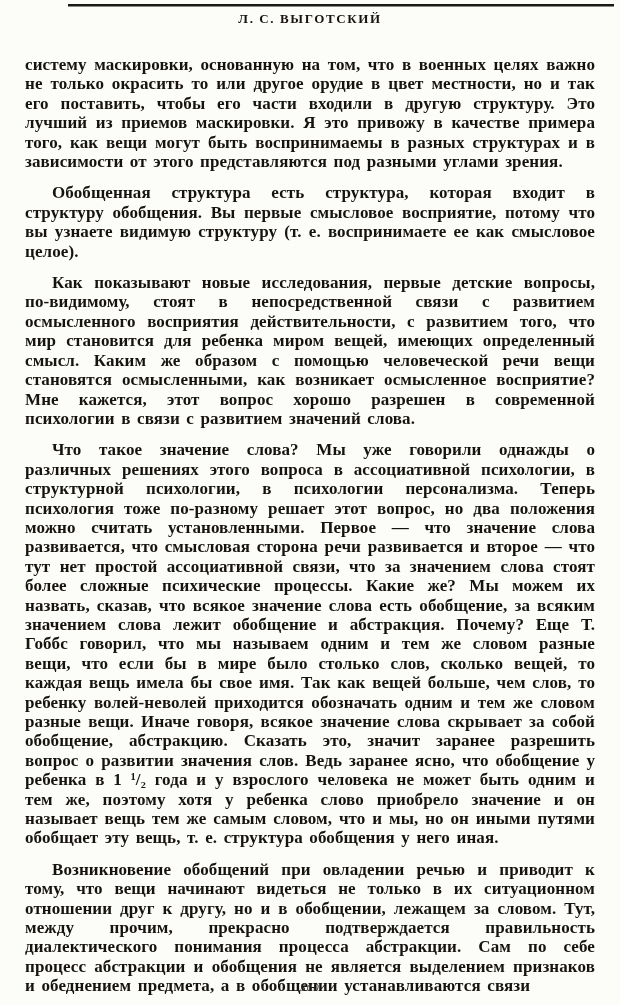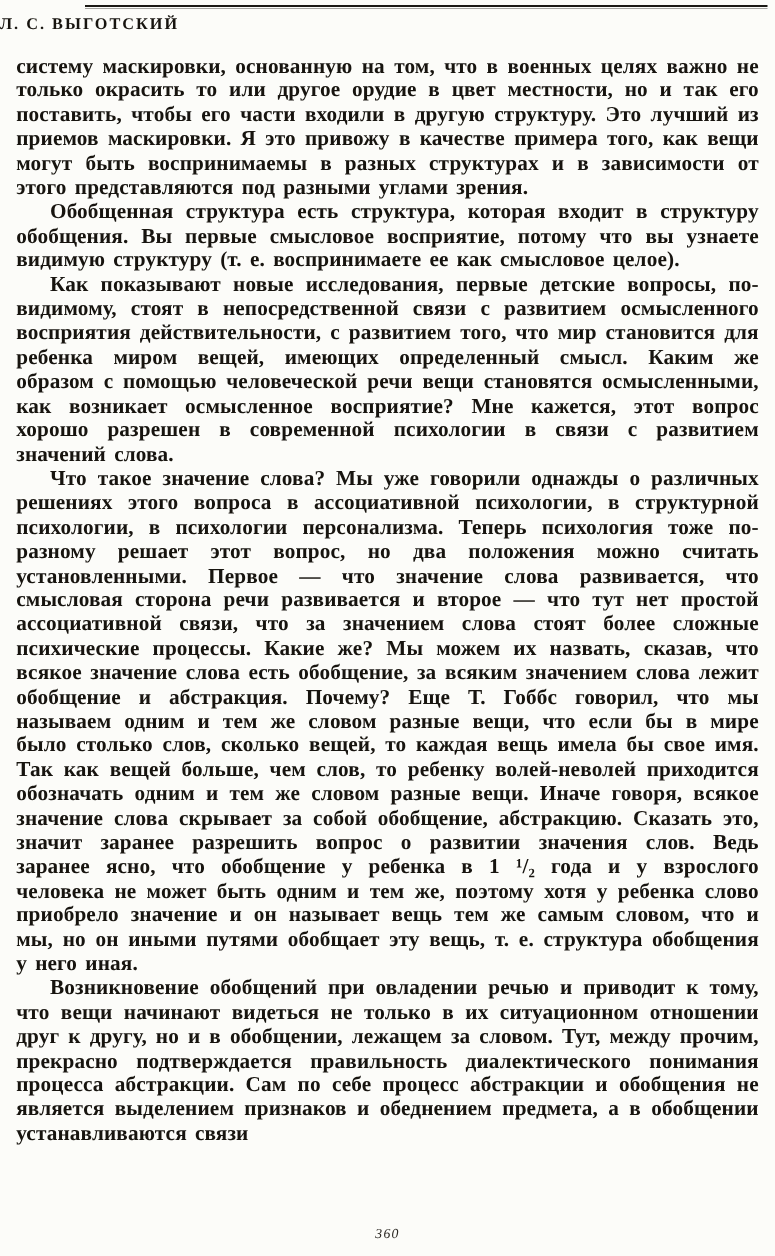--- a/index.html
+++ b/index.html
@@ -31,40 +31,41 @@
     background:linear-gradient(to bottom,
       #1b1915 0px, #1b1915 1.7px,
       rgba(27,25,21,0) 1.7px, rgba(27,25,21,0) 2.2px,
       rgba(27,25,21,.5) 2.2px, rgba(27,25,21,.5) 3px);
   }
   .running-title{
     position:absolute;
     top:11px;
     left:0;
     right:0;
+    text-align:center;
     font-size:13px;
     font-weight:bold;
     letter-spacing:1.6px;
     color:var(--ink);
   }
   .text-col{
     position:absolute;
     top:43px;
     left:13px;
     width:594px;
     text-align:justify;
     font-size:17px;
     line-height:19.4px;
     font-weight:bold;
     word-spacing:2.2px;
     letter-spacing:.1px;
     color:var(--ink);
   }
   .para{
-    margin:0;
+    margin:12px;
     padding:0;
     text-indent:0;
   }
   .para.indented{
     text-indent:27px;
   }
   .em{
   }
   .page-number{
     position:absolute;

